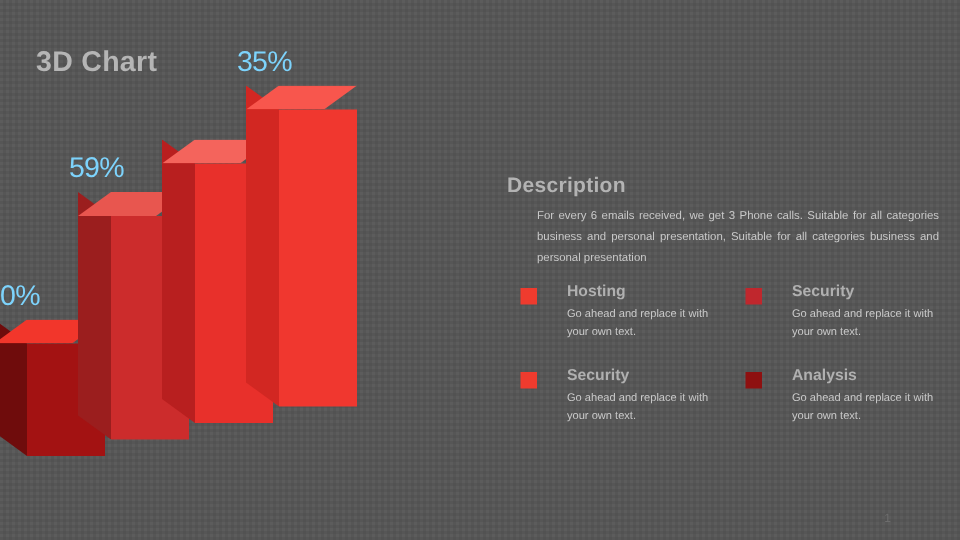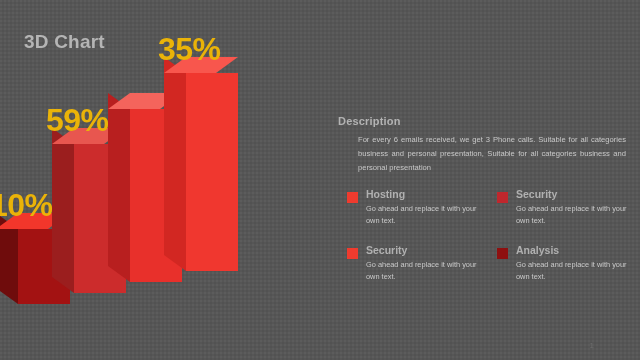--- a/index.html
+++ b/index.html
@@ -28,47 +28,47 @@
     font-size:19px; font-weight:bold;
     color:#b5b5b5; letter-spacing:.2px;
   }
 
   
   #chart-area { position:absolute; left:0; top:60px; width:300px; height:250px; }
   .bar-group { position:absolute; }
   .bar-front, .bar-side, .bar-top { position:absolute; }
   .bar-label {
     position:absolute;
-    font-size:32px; font-weight:bold;
-    color:#eab308;
+    font-size:19px; font-weight:normal;
+    color:#7dd3fc;
     white-space:nowrap;
     letter-spacing:-.5px;
   }
 
   
   #desc-block { position:absolute; left:338px; top:115px; width:288px; }
   #desc-heading {
-    font-size:11px; font-weight:bold; color:#b3b3b3;
+    font-size:14px; font-weight:bold; color:#b3b3b3;
     margin-bottom:6px; letter-spacing:.2px;
   }
   #desc-body {
     font-size:7.6px; color:#c9c9c9; line-height:1.85;
     text-align:justify;
     margin-left:20px;
   }
 
   #legend-grid {
     position:absolute; left:347px; top:188px;
     width:282px;
     display:grid;
     grid-template-columns:1fr 1fr;
     grid-template-rows:auto auto;
     column-gap:18px; row-gap:18px;
   }
-  .legend-item { display:flex; gap:8px; align-items:flex-start; }
+  .legend-item { display:flex; gap:20px; align-items:flex-start; }
   .legend-swatch {
     width:11px; height:11px; flex:0 0 11px; margin-top:4px;
   }
   .legend-title {
     font-size:10.5px; font-weight:bold; color:#b0b0b0;
     line-height:1.25; margin-bottom:2px;
   }
   .legend-text {
     font-size:7.4px; color:#cacaca; line-height:1.55;
   }

